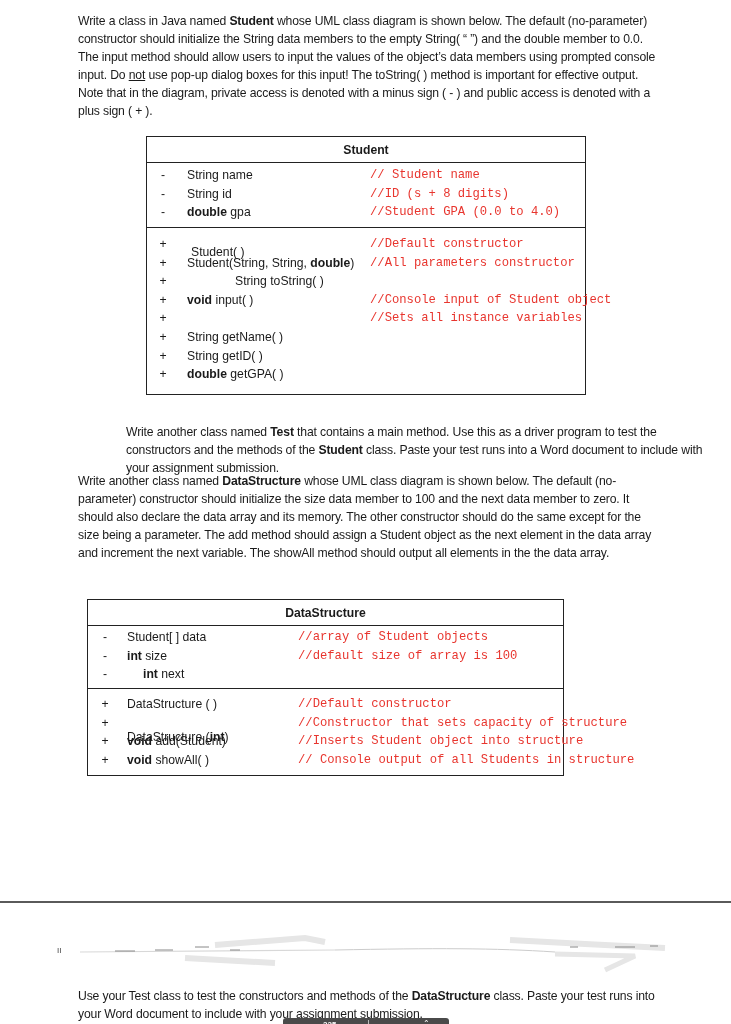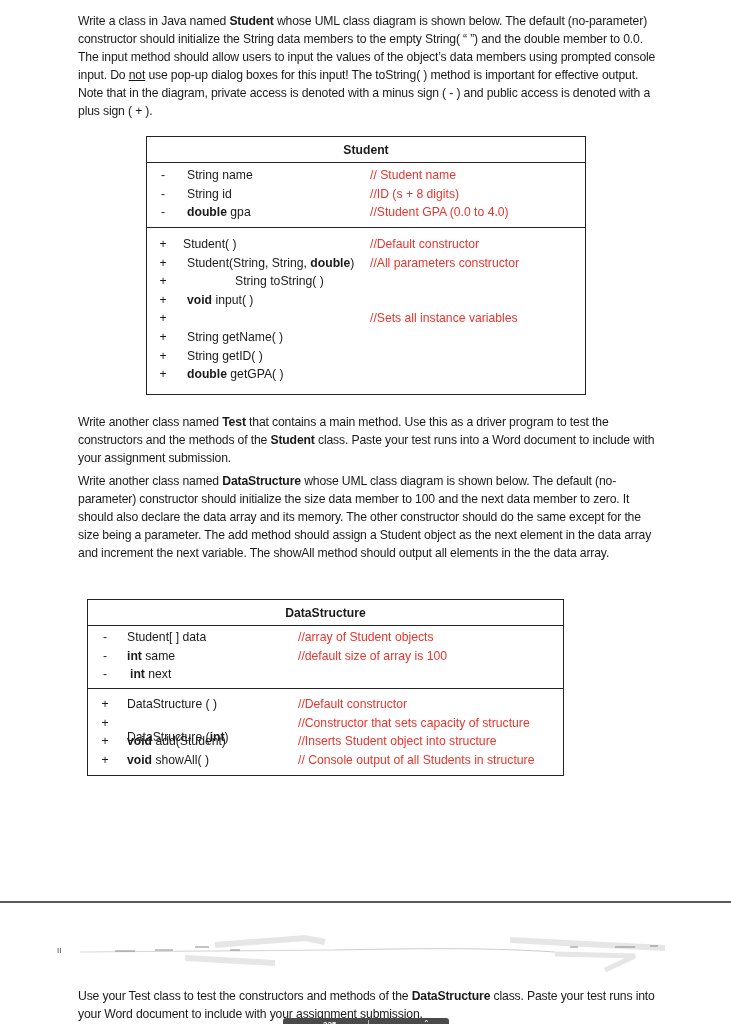--- a/index.html
+++ b/index.html
@@ -13,21 +13,21 @@
   .para b { font-weight: bold; }
   .para u { text-decoration: underline; }
 
   .uml { position: absolute; border: 1.5px solid #222; box-sizing: border-box; background: #fff; }
   .uml .hdr { text-align: center; font-weight: bold; border-bottom: 1.5px solid #222; box-sizing: border-box; }
   .uml .sec { box-sizing: border-box; position: relative; }
   .uml .sec.attrs { border-bottom: 1.5px solid #222; }
   .row { position: absolute; left: 0; right: 0; height: 18px; white-space: nowrap; }
   .row .vis { position: absolute; width: 12px; text-align: center; }
   .row .sig { position: absolute; }
-  .row .cmt { position: absolute; color: #e8352e; }
+  .row .cmt { position: absolute; color: #e8352e; font-family: Liberation Mono, monospace; }
   .row .sig b { font-weight: bold; }
 
   .hr-line { position: absolute; left: 0; width: 731px; top: 901px; height: 2px; background: #5a5a5a; }
 
   .scribble { position: absolute; }
 
   .pdf-bar {
     position: absolute; left: 283px; top: 1018px; width: 166px; height: 10px;
     background: #4a4a4a; border-radius: 3px 3px 0 0;
   }
@@ -55,36 +55,37 @@
       </div>
       <div class="row" style="top: 40px;">
         <span class="vis" style="left: 10px;">-</span>
         <span class="sig" style="left: 40px;"><b>double</b> gpa</span>
         <span class="cmt" style="left: 223px;">//Student GPA (0.0 to 4.0)</span>
       </div>
     </div>
   <div class="sec" style="height:165px;" id="student-methods">
       <div class="row" style="top: 7px;">
         <span class="vis" style="left: 10px;">+</span>
-        <span class="sig" style="left: 36px;"><span>Student( )</span></span>
+        <span class="sig" style="left: 44px; margin-top: 8px;"><span>Student( )</span></span>
         <span class="cmt" style="left: 223px;">//Default constructor</span>
       </div>
       <div class="row" style="top: 25.6px;">
         <span class="vis" style="left: 10px;">+</span>
         <span class="sig" style="left: 40px;"><span>Student(String, String, </span><b>double</b><span>)</span></span>
         <span class="cmt" style="left: 223px;">//All parameters constructor</span>
       </div>
       <div class="row" style="top: 44.2px;">
         <span class="vis" style="left: 10px;">+</span>
         <span class="sig" style="left: 40px; margin-left: 48px;"><span>String toString( )</span></span>
         <span class="cmt" style="left: 223px;"></span>
       </div>
       <div class="row" style="top: 62.8px;">
         <span class="vis" style="left: 10px;">+</span>
         <span class="sig" style="left: 40px;"><b>void</b><span> input( )</span></span>
+        <span class="cmt" style="left: 223px;">//Console input of Student object</span>
       </div>
       <div class="row" style="top: 81.4px;">
         <span class="vis" style="left: 10px;">+</span>
         <span class="cmt" style="left: 223px;">//Sets all instance variables</span>
       </div>
       <div class="row" style="top: 100px;">
         <span class="vis" style="left: 10px;">+</span>
         <span class="sig" style="left: 40px;"><span>String getName( )</span></span>
         <span class="cmt" style="left: 223px;"></span>
       </div>
@@ -94,40 +95,40 @@
         <span class="cmt" style="left: 223px;"></span>
       </div>
       <div class="row" style="top: 137.2px;">
         <span class="vis" style="left: 10px;">+</span>
         <span class="sig" style="left: 40px; text-align: right;"><b>double</b><span> getGPA( )</span></span>
         <span class="cmt" style="left: 223px;"></span>
       </div>
     </div>
 </div>
 
-<p class="para" style="top:413px;"><span>Write another class named </span><b>Test</b><span> that contains a main method. Use this as a driver program to test the constructors and the methods of the </span><b>Student</b><span> class. Paste your test runs into a Word document to include with your assignment submission.</span></p>
+<p class="para" style="top:423px;margin-left:48px;"><span>Write another class named </span><b>Test</b><span> that contains a main method. Use this as a driver program to test the constructors and the methods of the </span><b>Student</b><span> class. Paste your test runs into a Word document to include with your assignment submission.</span></p>
 
 <p class="para" style="top:472px;"><span>Write another class named </span><b>DataStructure</b><span> whose UML class diagram is shown below. The default (no-parameter) constructor should initialize the size data member to 100 and the next data member to zero. It should also declare the data array and its memory. The other constructor should do the same except for the size being a parameter. The add method should assign a Student object as the next element in the data array and increment the next variable. The showAll method should output all elements in the the data array.</span></p>
 
 <div class="uml" style="left:87px; top:599px; width:477px; height:177px;">
   <div class="hdr" style="height:26px; line-height:26px;">DataStructure</div>
   <div class="sec attrs" style="height:63px;" id="ds-attrs">
       <div class="row" style="top: 2px;">
         <span class="vis" style="left: 11px;">-</span>
         <span class="sig" style="left: 39px;"><span>Student[ ] data</span></span>
         <span class="cmt" style="left: 210px;">//array of Student objects</span>
       </div>
       <div class="row" style="top: 20.5px;">
         <span class="vis" style="left: 11px;">-</span>
-        <span class="sig" style="left: 39px;"><b>int</b><span> same</span></span>
+        <span class="sig" style="left: 39px;"><b>int</b><span> size</span></span>
         <span class="cmt" style="left: 210px;">//default size of array is 100</span>
       </div>
       <div class="row" style="top: 39px;">
         <span class="vis" style="left: 11px;">-</span>
-        <span class="sig" style="left: 42px;"><b>int</b><span> next</span></span>
+        <span class="sig" style="left: 55px;"><b>int</b><span> next</span></span>
       </div>
     </div>
   <div class="sec" style="height:85px;" id="ds-methods">
       <div class="row" style="top: 6px;">
         <span class="vis" style="left: 11px;">+</span>
         <span class="sig" style="left: 39px;"><span>DataStructure ( )</span></span>
         <span class="cmt" style="left: 210px;">//Default constructor</span>
       </div>
       <div class="row" style="top: 24.5px;">
         <span class="vis" style="left: 11px;">+</span>

